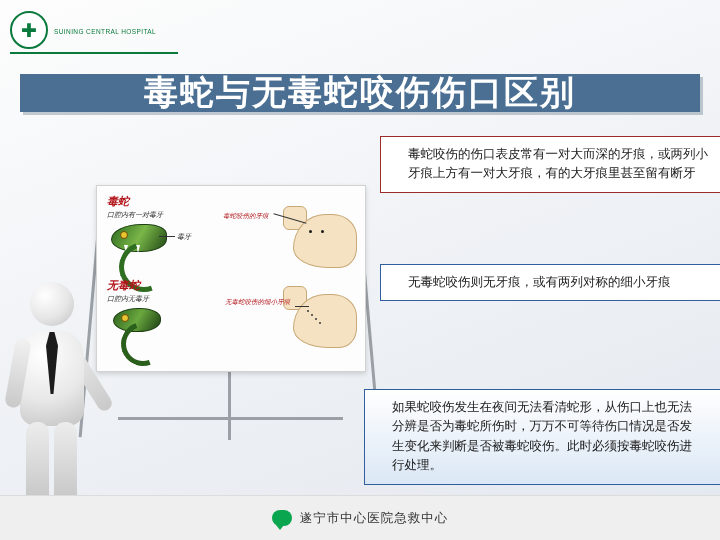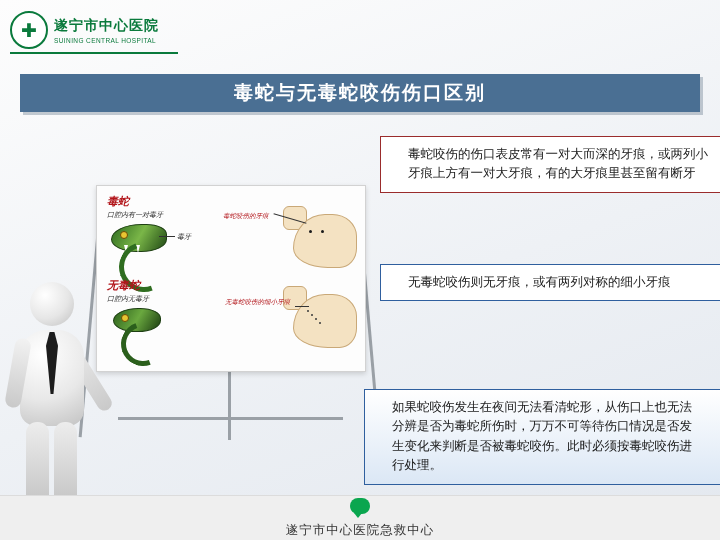--- a/index.html
+++ b/index.html
@@ -37,21 +37,21 @@
     position:absolute;top:52px;left:0;width:720px;text-align:center;
     font-size:15px;color:#2f5f9e;font-weight:bold;
   }
   .title-bar{
     position:absolute;left:20px;top:74px;width:680px;height:38px;
     background:#4a6f93;
     box-shadow:3px 3px 0 rgba(90,110,130,.35);
     display:flex;align-items:center;justify-content:center;
   }
   .title-bar span{
-    color:#ffffff;font-size:19px;font-weight:bold;letter-spacing:2px;
+    color:#ffffff;font-size:34px;font-weight:bold;letter-spacing:2px;
   }
   
   .board-wrap{position:absolute;left:88px;top:185px;width:285px;height:260px;font-style:italic;}
   .board-frame{
     position:absolute;left:8px;top:0;width:268px;height:185px;
     background:#fdfdfd;border:1px solid #d2d2d2;
     box-shadow:0 2px 5px rgba(0,0,0,.15);
   }
   .easel-leg{position:absolute;background:#9aa0a6;}
   .leg-l{left:12px;top:8px;width:3px;height:245px;transform:rotate(5deg);transform-origin:top center;}
@@ -118,41 +118,40 @@
   .m-leg{position:absolute;width:23px;height:84px;border-radius:11px;
     background:linear-gradient(180deg,#ededed,#c4c4c4);}
   .m-leg-l{left:18px;top:140px;}
   .m-leg-r{left:46px;top:140px;}
   .m-tie{position:absolute;left:38px;top:50px;width:12px;height:62px;background:#1c1c1c;
     clip-path:polygon(30% 0,70% 0,100% 22%,62% 100%,38% 100%,0 22%);}
   
   .footer{
     position:absolute;left:0;bottom:0;width:720px;height:44px;
     background:#efefef;border-top:1px solid #dcdcdc;
-    display:flex;align-items:center;justify-content:center;gap:8px;flex-direction:column;
+    display:flex;align-items:center;justify-content:center;gap:8px;
   }
   .wechat-ico{
     width:20px;height:16px;border-radius:8px;background:#0aa64f;position:relative;
   }
   .wechat-ico:after{content:"";position:absolute;left:4px;bottom:-4px;border-left:4px solid transparent;border-right:4px solid transparent;border-top:5px solid #0aa64f;}
   .footer-text{font-size:12.5px;color:#333;letter-spacing:1px;}
   .watermark{
     position:absolute;left:0;bottom:2px;width:720px;text-align:center;
     font-size:15px;color:rgba(130,130,130,.45);letter-spacing:6px;
   }
 </style>
 </head>
 <body>
 
 <div class="slide">
 
   <div class="logo">
     <div class="logo-mark">✚</div>
     <div class="logo-text">
-      <div class="logo-cn">遂宁市中心医院</div>
       <div class="logo-en">SUINING CENTRAL HOSPITAL</div>
     </div>
   </div>
   <div class="logo-rule"></div>
 
   <div class="title-bar">
     <span>毒蛇与无毒蛇咬伤伤口区别</span>
   </div>
 
   <div class="board-wrap">

